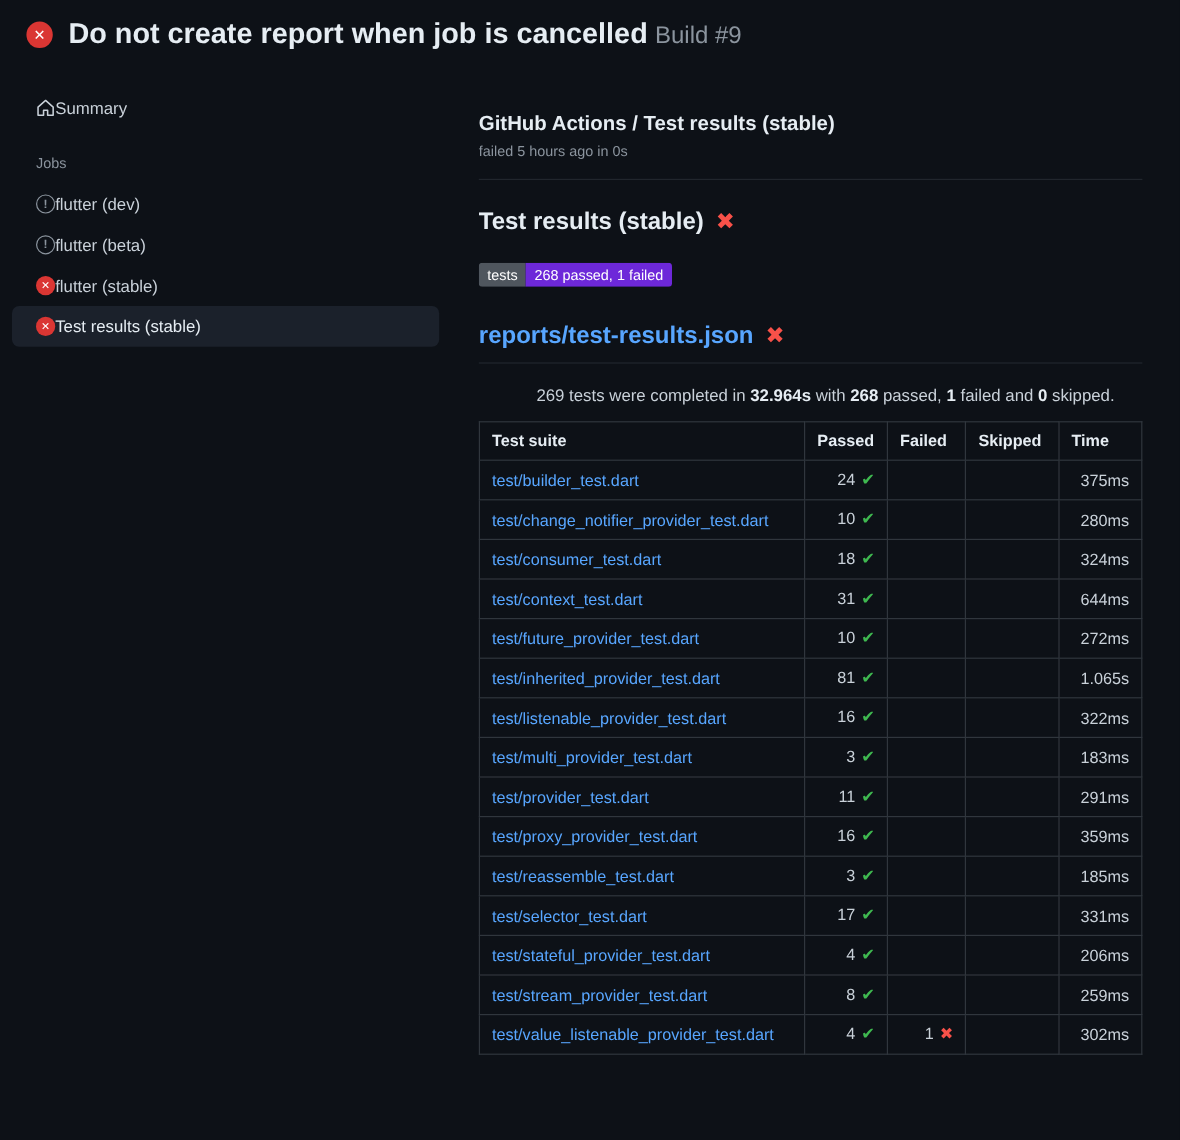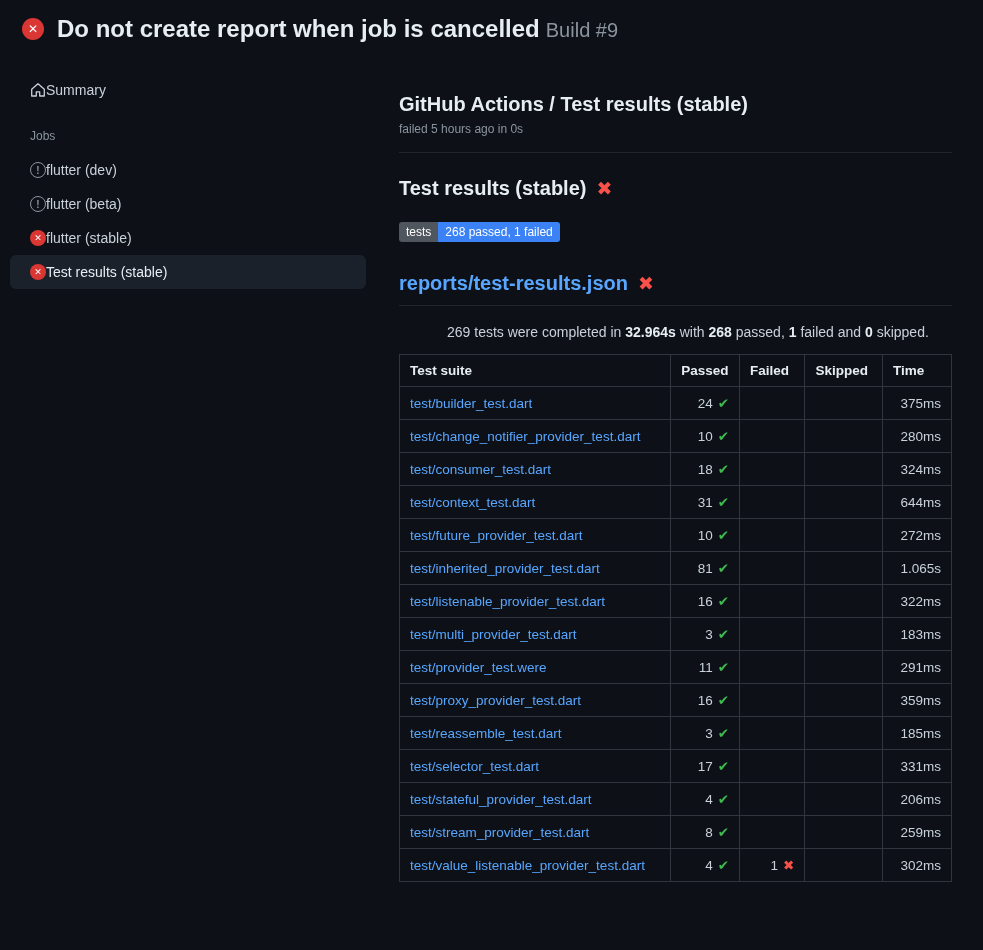--- a/index.html
+++ b/index.html
@@ -47,33 +47,33 @@
   }
   .neutral-dot {
     display: inline-flex; align-items: center; justify-content: center;
     width: 16px; height: 16px; border-radius: 50%; flex: none;
     border: 1.5px solid #8b949e; color: #8b949e;
     font-size: 10px; font-weight: 700;
   }
   .home-icon { display: inline-flex; flex: none; }
 
   
-  .breadcrumb { font-weight: 700; color: #e6edf3; font-size: 20px; }
+  .breadcrumb { font-weight: 700; color: #e6edf3; font-size: 17px; }
   .meta { color: #8b949e; font-size: 12px; margin-top: 6px; }
   .divider { border: none; border-top: 1px solid #21262d; margin-top: 16px; }
 
   .section-title {
     margin-top: 24px; display: flex; align-items: center; gap: 10px;
     font-size: 20px; font-weight: 700; color: #e6edf3;
   }
   .x-mark { color: #f85149; font-weight: 700; font-size: 19px; line-height: 1; }
 
   .badge { display: inline-flex; margin-top: 22px; font-size: 12px; border-radius: 3px; overflow: hidden; }
   .badge-label { background: #4f565e; color: #ffffff; padding: 3px 7px; }
-  .badge-value { background: #3b82f6; color: #ffffff; padding: 3px 7px; }
+  .badge-value { background: #6d28d9; color: #ffffff; padding: 3px 7px; }
 
   .report-heading {
     margin-top: 30px; padding-bottom: 10px;
     border-bottom: 1px solid #21262d;
     display: flex; align-items: center; gap: 10px;
     font-size: 20px; font-weight: 700;
   }
   .report-link { color: #58a6ff; text-decoration: none; cursor: pointer; }
 
   .summary-line { margin-top: 18px; color: #c9d1d9; font-size: 14px; margin-left: 48px; }
@@ -227,21 +227,21 @@
     <td class="col-time">322ms</td>
   </tr>
           <tr>
     <td class="col-suite"><a class="suite-link">test/multi_provider_test.dart</a></td>
     <td class="col-passed"><span>3</span><span class="check-icon">✔</span></td>
     <td class="col-failed"><span></span></td>
     <td class="col-skipped"><span></span></td>
     <td class="col-time">183ms</td>
   </tr>
           <tr>
-    <td class="col-suite"><a class="suite-link">test/provider_test.were</a></td>
+    <td class="col-suite"><a class="suite-link">test/provider_test.dart</a></td>
     <td class="col-passed"><span>11</span><span class="check-icon">✔</span></td>
     <td class="col-failed"><span></span></td>
     <td class="col-skipped"><span></span></td>
     <td class="col-time">291ms</td>
   </tr>
           <tr>
     <td class="col-suite"><a class="suite-link">test/proxy_provider_test.dart</a></td>
     <td class="col-passed"><span>16</span><span class="check-icon">✔</span></td>
     <td class="col-failed"><span></span></td>
     <td class="col-skipped"><span></span></td>

